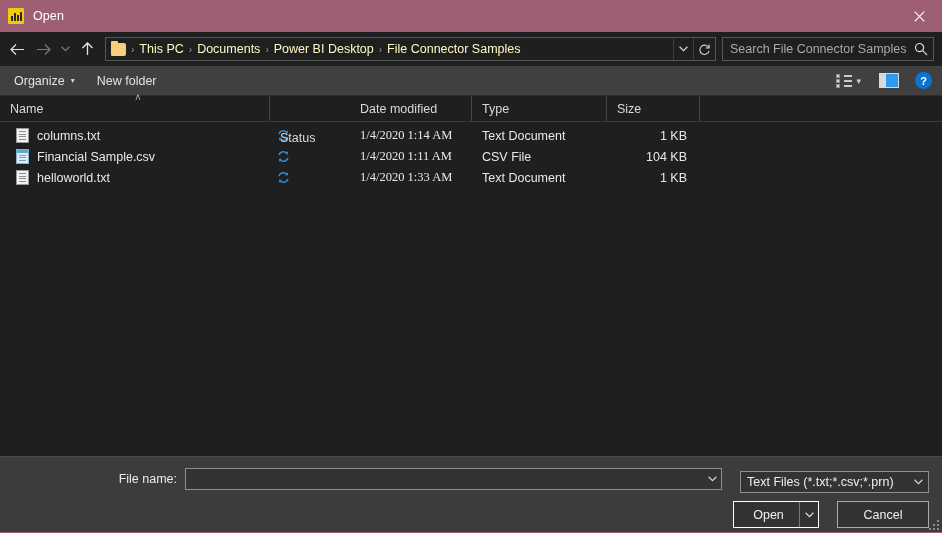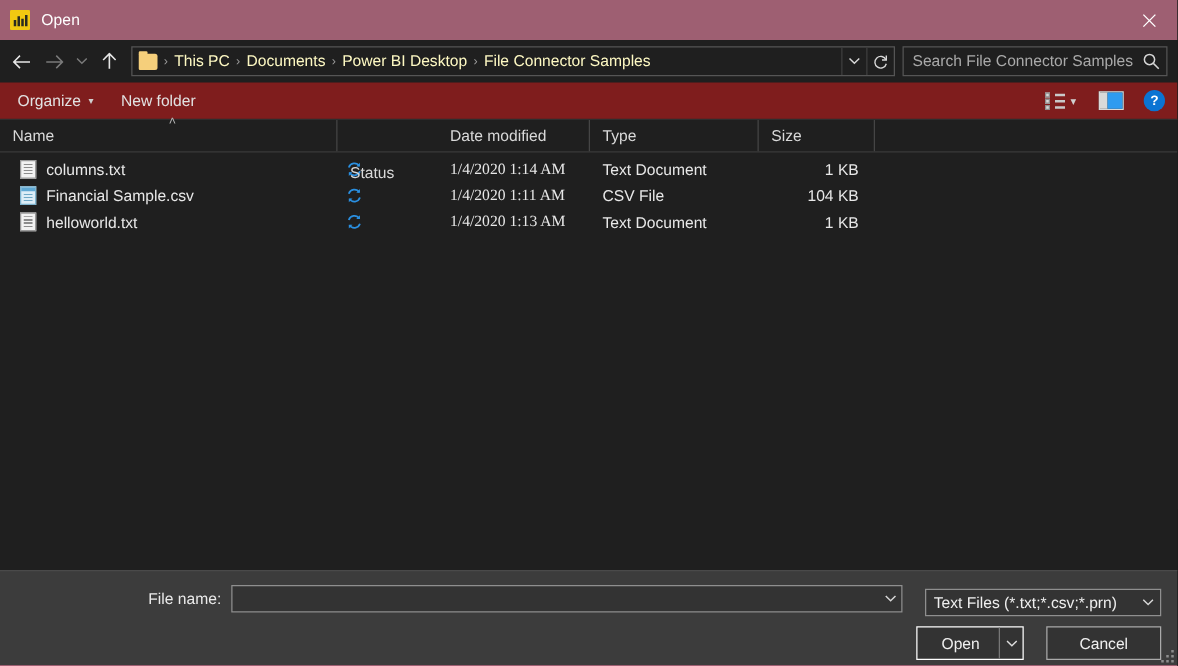--- a/index.html
+++ b/index.html
@@ -130,21 +130,21 @@
   .searchbox input::placeholder { color: #a9a9a9; }
   .search-icon {
     width: 24px; height: 22px;
     display: flex; align-items: center; justify-content: center;
     color: #d6d6d6;
   }
 
   
   .commandbar {
     height: 30px; flex: 0 0 30px;
-    background: #7f1d1d;
+    background: #404040;
     display: flex; align-items: center;
     padding: 0 10px 0 14px;
     border-bottom: 1px solid #2e2e2e;
   }
   .cmd-item {
     color: #e2e2e2; font-size: 12.5px;
     display: flex; align-items: center; gap: 6px;
     margin-right: 22px; white-space: nowrap;
   }
   .cmd-caret { font-size: 8px; color: #d0d0d0; }
@@ -504,21 +504,21 @@
         <span>helloworld.txt</span>
       </div>
       <div class="cell-status">
         <svg class="sync-icon" width="13" height="13" viewBox="0 0 14 14">
           <path d="M2.2 5.3 A5 5 0 0 1 11.2 4.2" stroke="currentColor" stroke-width="1.5" fill="none"></path>
           <path d="M11.8 8.7 A5 5 0 0 1 2.8 9.8" stroke="currentColor" stroke-width="1.5" fill="none"></path>
           <path d="M11.8 1.3 L11.8 4.6 L8.6 4.6 Z" fill="currentColor"></path>
           <path d="M2.2 12.7 L2.2 9.4 L5.4 9.4 Z" fill="currentColor"></path>
         </svg>
       </div>
-      <div class="cell-date">1/4/2020 1:13 AM</div>
+      <div class="cell-date">1/4/2020 1:33 AM</div>
       <div class="cell-type">Text Document</div>
       <div class="cell-size">1 KB</div>
     </div>
 
   </div>
 
   <div class="bottom">
     <div class="row-filename">
       <div class="fn-label">File name:</div>
       <div class="fn-input">

